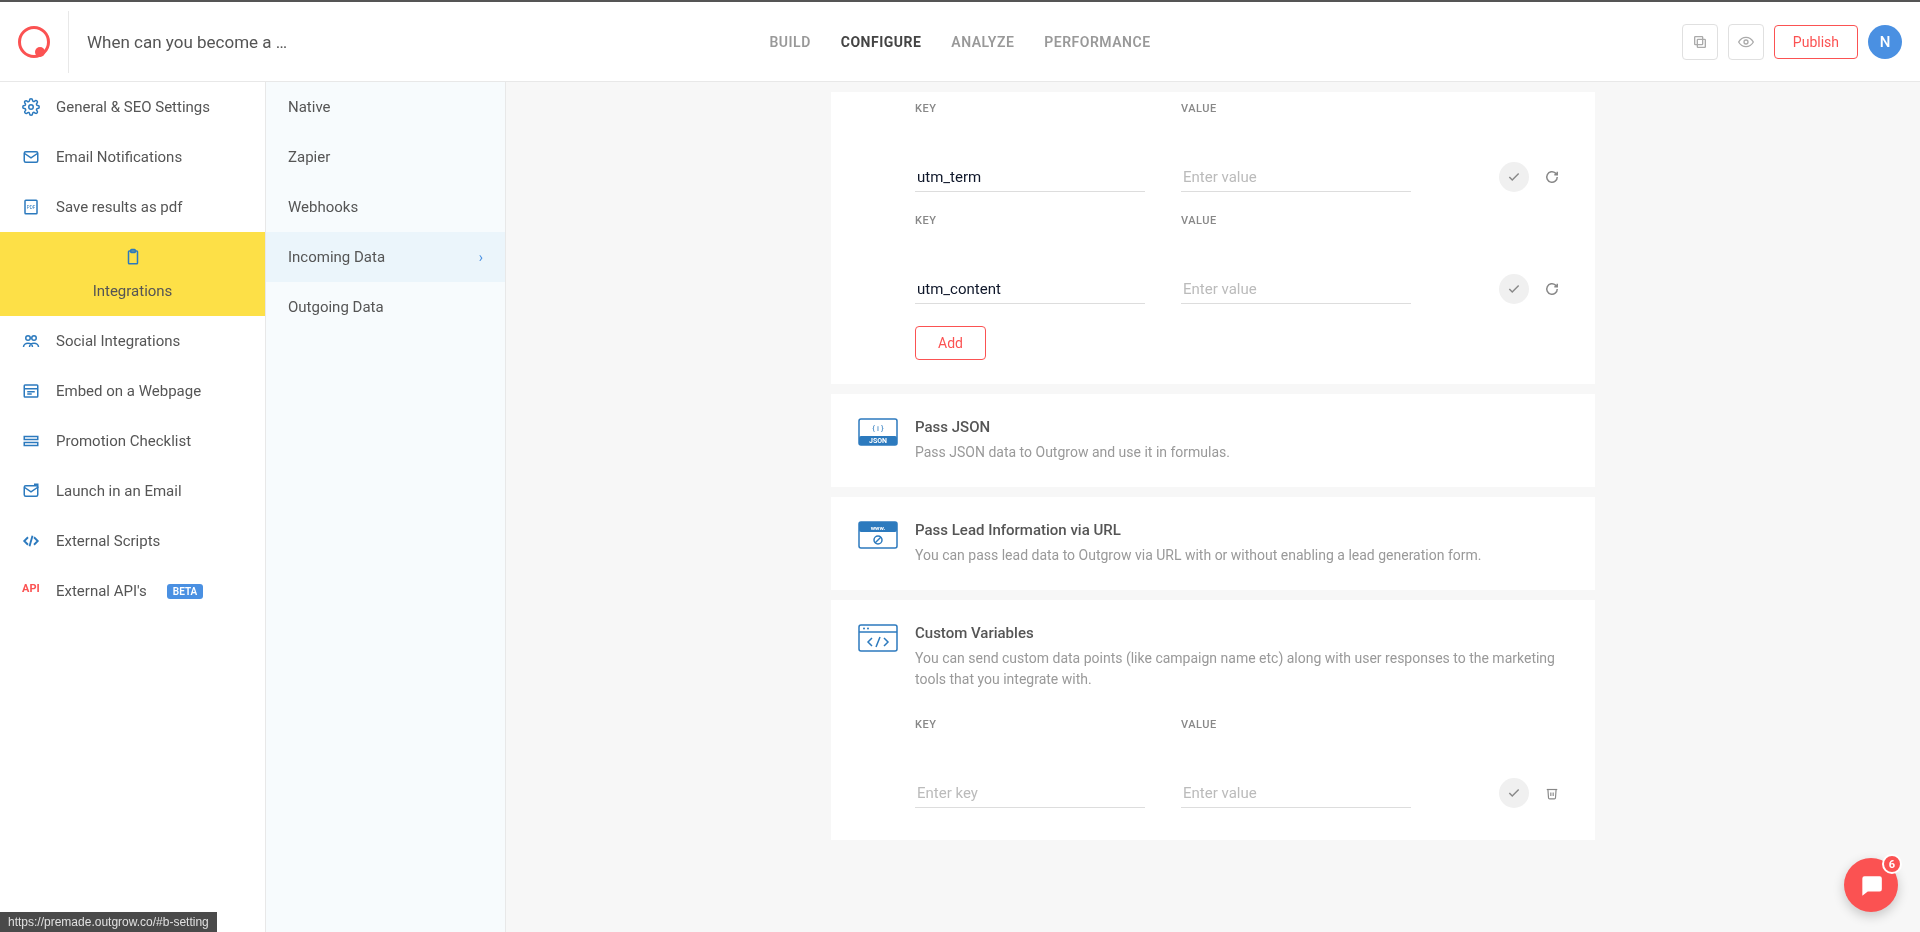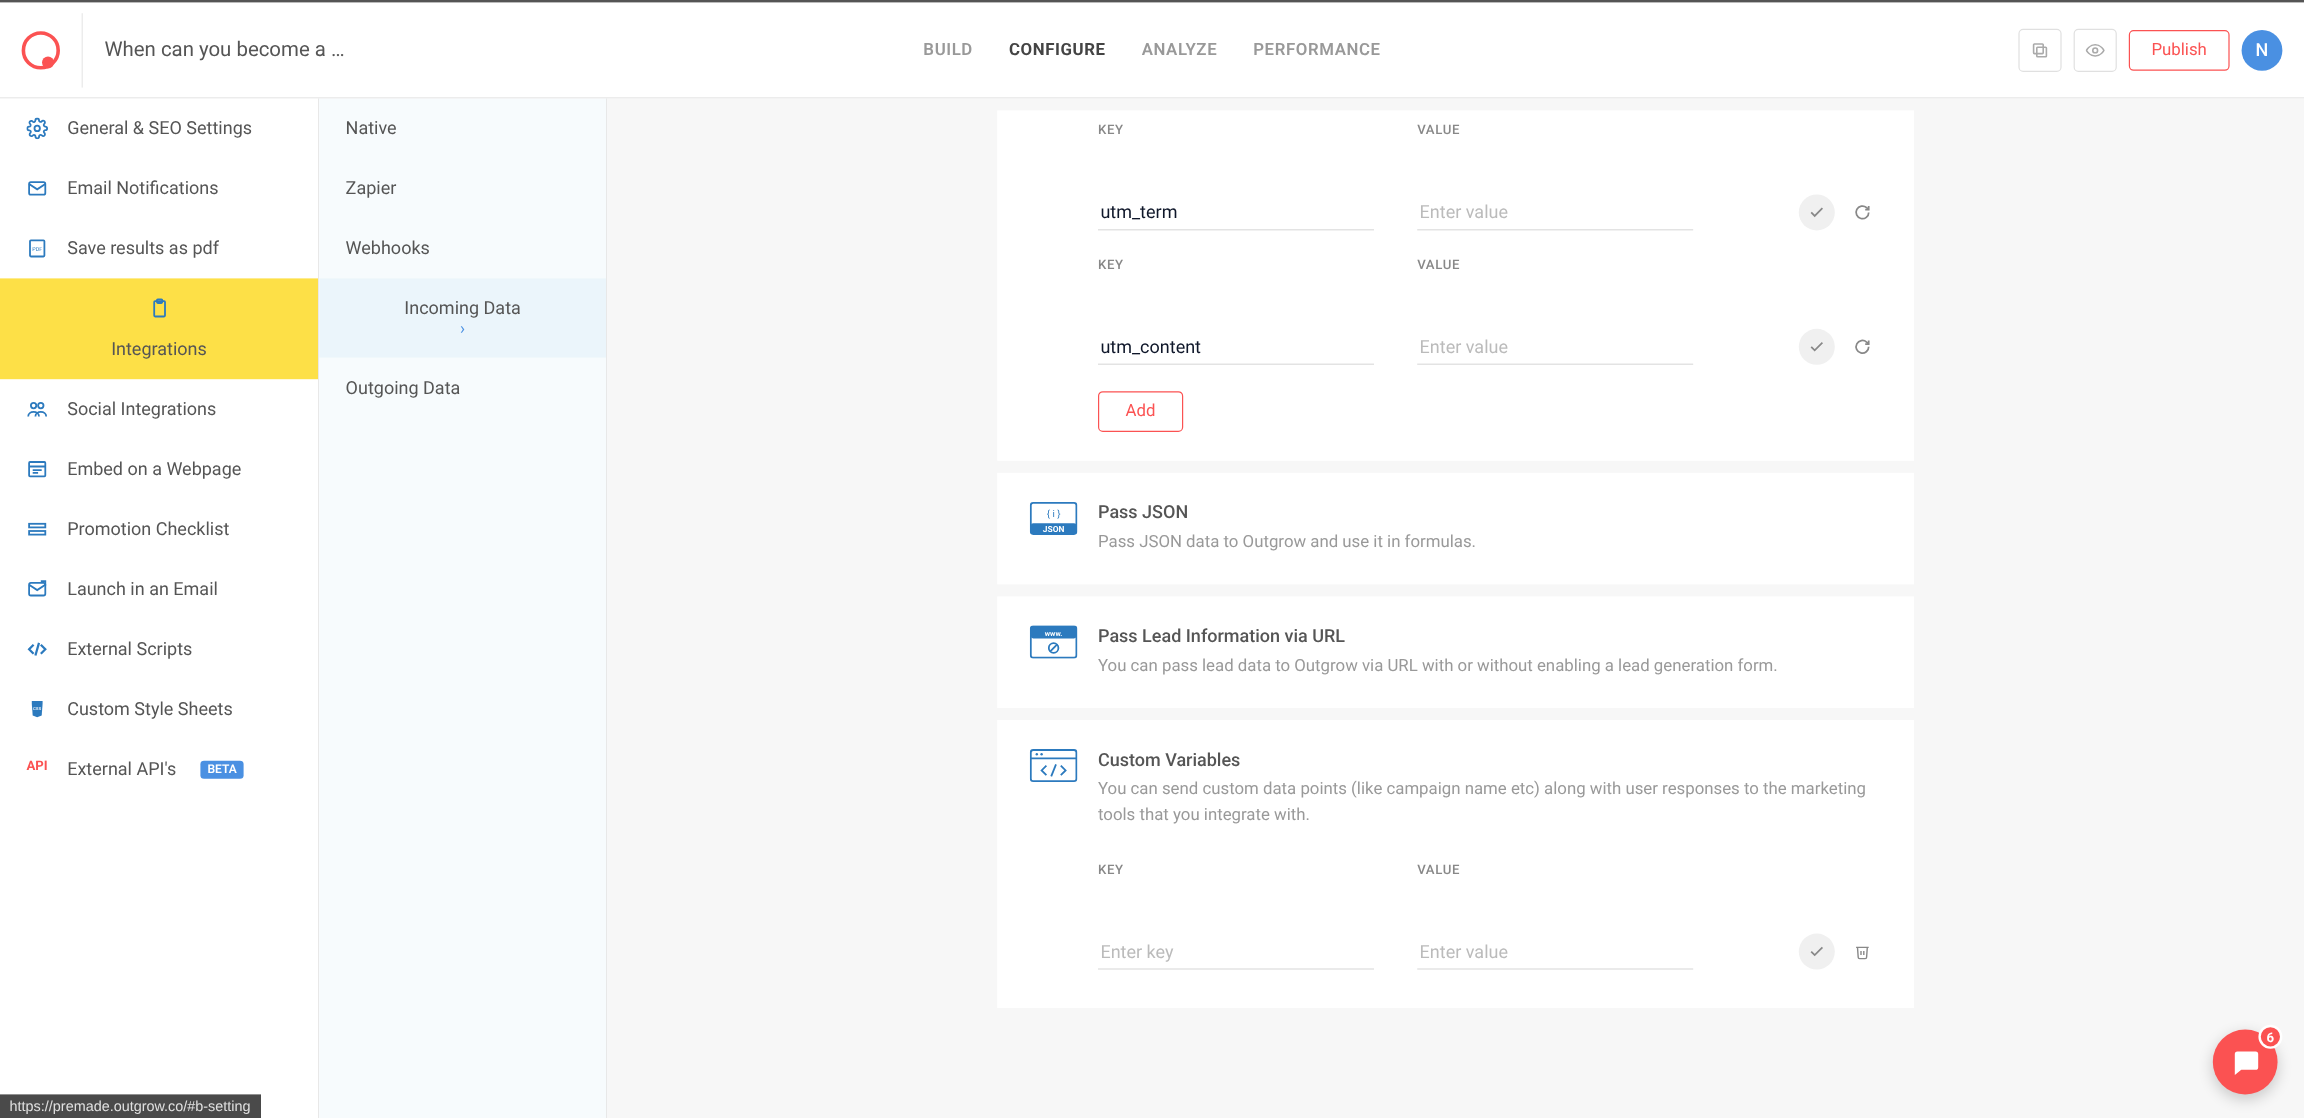--- a/index.html
+++ b/index.html
@@ -20,21 +20,21 @@
 .layout { display: flex; height: calc(100vh - 64px); }
 .sidebar1 { width: 266px; border-right: 1px solid #e8e8e8; overflow-y: auto; }
 .sb-item { display: flex; align-items: center; padding: 16px 22px; color: #555; cursor: pointer; font-size: 15px; gap: 16px; }
 .sb-item.active { background: #fde047; flex-direction: column; }
 .sb-icon { width: 18px; height: 18px; color: #2c7abe; flex-shrink: 0; }
 .sb-icon svg { width: 100%; height: 100%; display: block; }
 .beta { background: #4a90e2; color: #fff; font-size: 10px; padding: 2px 6px; border-radius: 3px; margin-left: 4px; font-weight: 600; }
 .api-txt { color: #fb5252; font-size: 11px; font-weight: 700; }
 .sidebar2 { width: 240px; border-right: 1px solid #e8e8e8; background: #f7fbfd; overflow-y: auto; }
 .sb2-item { display: flex; align-items: center; justify-content: space-between; padding: 16px 22px; color: #555; cursor: pointer; font-size: 15px; }
-.sb2-item.active { background: #ebf5fb; flex-direction: column; }
+.sb2-item.active { background: #ebf5fb; }
 .chev { color: #4a90e2; font-size: 14px; }
 .main { flex: 1; background: #f7f7f7; overflow-y: auto; padding: 10px 0 30px; }
 .panel { background: #fff; margin: 0 auto 10px; max-width: 764px; padding: 24px 28px 24px 84px; position: relative; }
 .panel-slim { padding-top: 10px; }
 .panel-icon { position: absolute; left: 26px; top: 24px; width: 42px; height: 28px; display: flex; align-items: center; justify-content: center; }
 .panel-title { font-size: 15px; color: #555; margin-bottom: 6px; font-weight: 500; }
 .panel-desc { font-size: 14px; color: #999; line-height: 1.5; }
 .kv-row { display: flex; align-items: flex-end; gap: 36px; margin-bottom: 22px; }
 .field { display: flex; flex-direction: column; width: 230px; }
 .field-label { font-size: 11px; letter-spacing: 0.5px; color: #888; margin-bottom: 6px; font-weight: 500; }
@@ -165,29 +165,20 @@
       <span class="sb-icon">
           <svg viewBox="0 0 24 24" fill="none" stroke="currentColor" stroke-width="2.5">
             <polyline points="8,7 3,12 8,17"></polyline>
             <polyline points="16,7 21,12 16,17"></polyline>
             <line x1="14" y1="5" x2="10" y2="19"></line>
           </svg>
         </span>
       <span>External Scripts</span>
     </div>
     <div class="sb-item">
-      <span class="sb-icon">
-          <svg viewBox="0 0 24 24" fill="currentColor">
-            <path d="M6 3h12v3l-1 13-5 2-5-2L6 6V3z"></path>
-            <text x="12" y="13" font-size="6" text-anchor="middle" fill="white">css</text>
-          </svg>
-        </span>
-      <span>Custom Style Sheets</span>
-    </div>
-    <div class="sb-item">
       <span class="sb-icon api-txt">API</span>
       <span>External API's</span>
       <span class="beta">BETA</span>
     </div>
   </div>
 
   <div class="sidebar2">
     <div class="sb2-item">
         <span>Native</span>
       </div>

